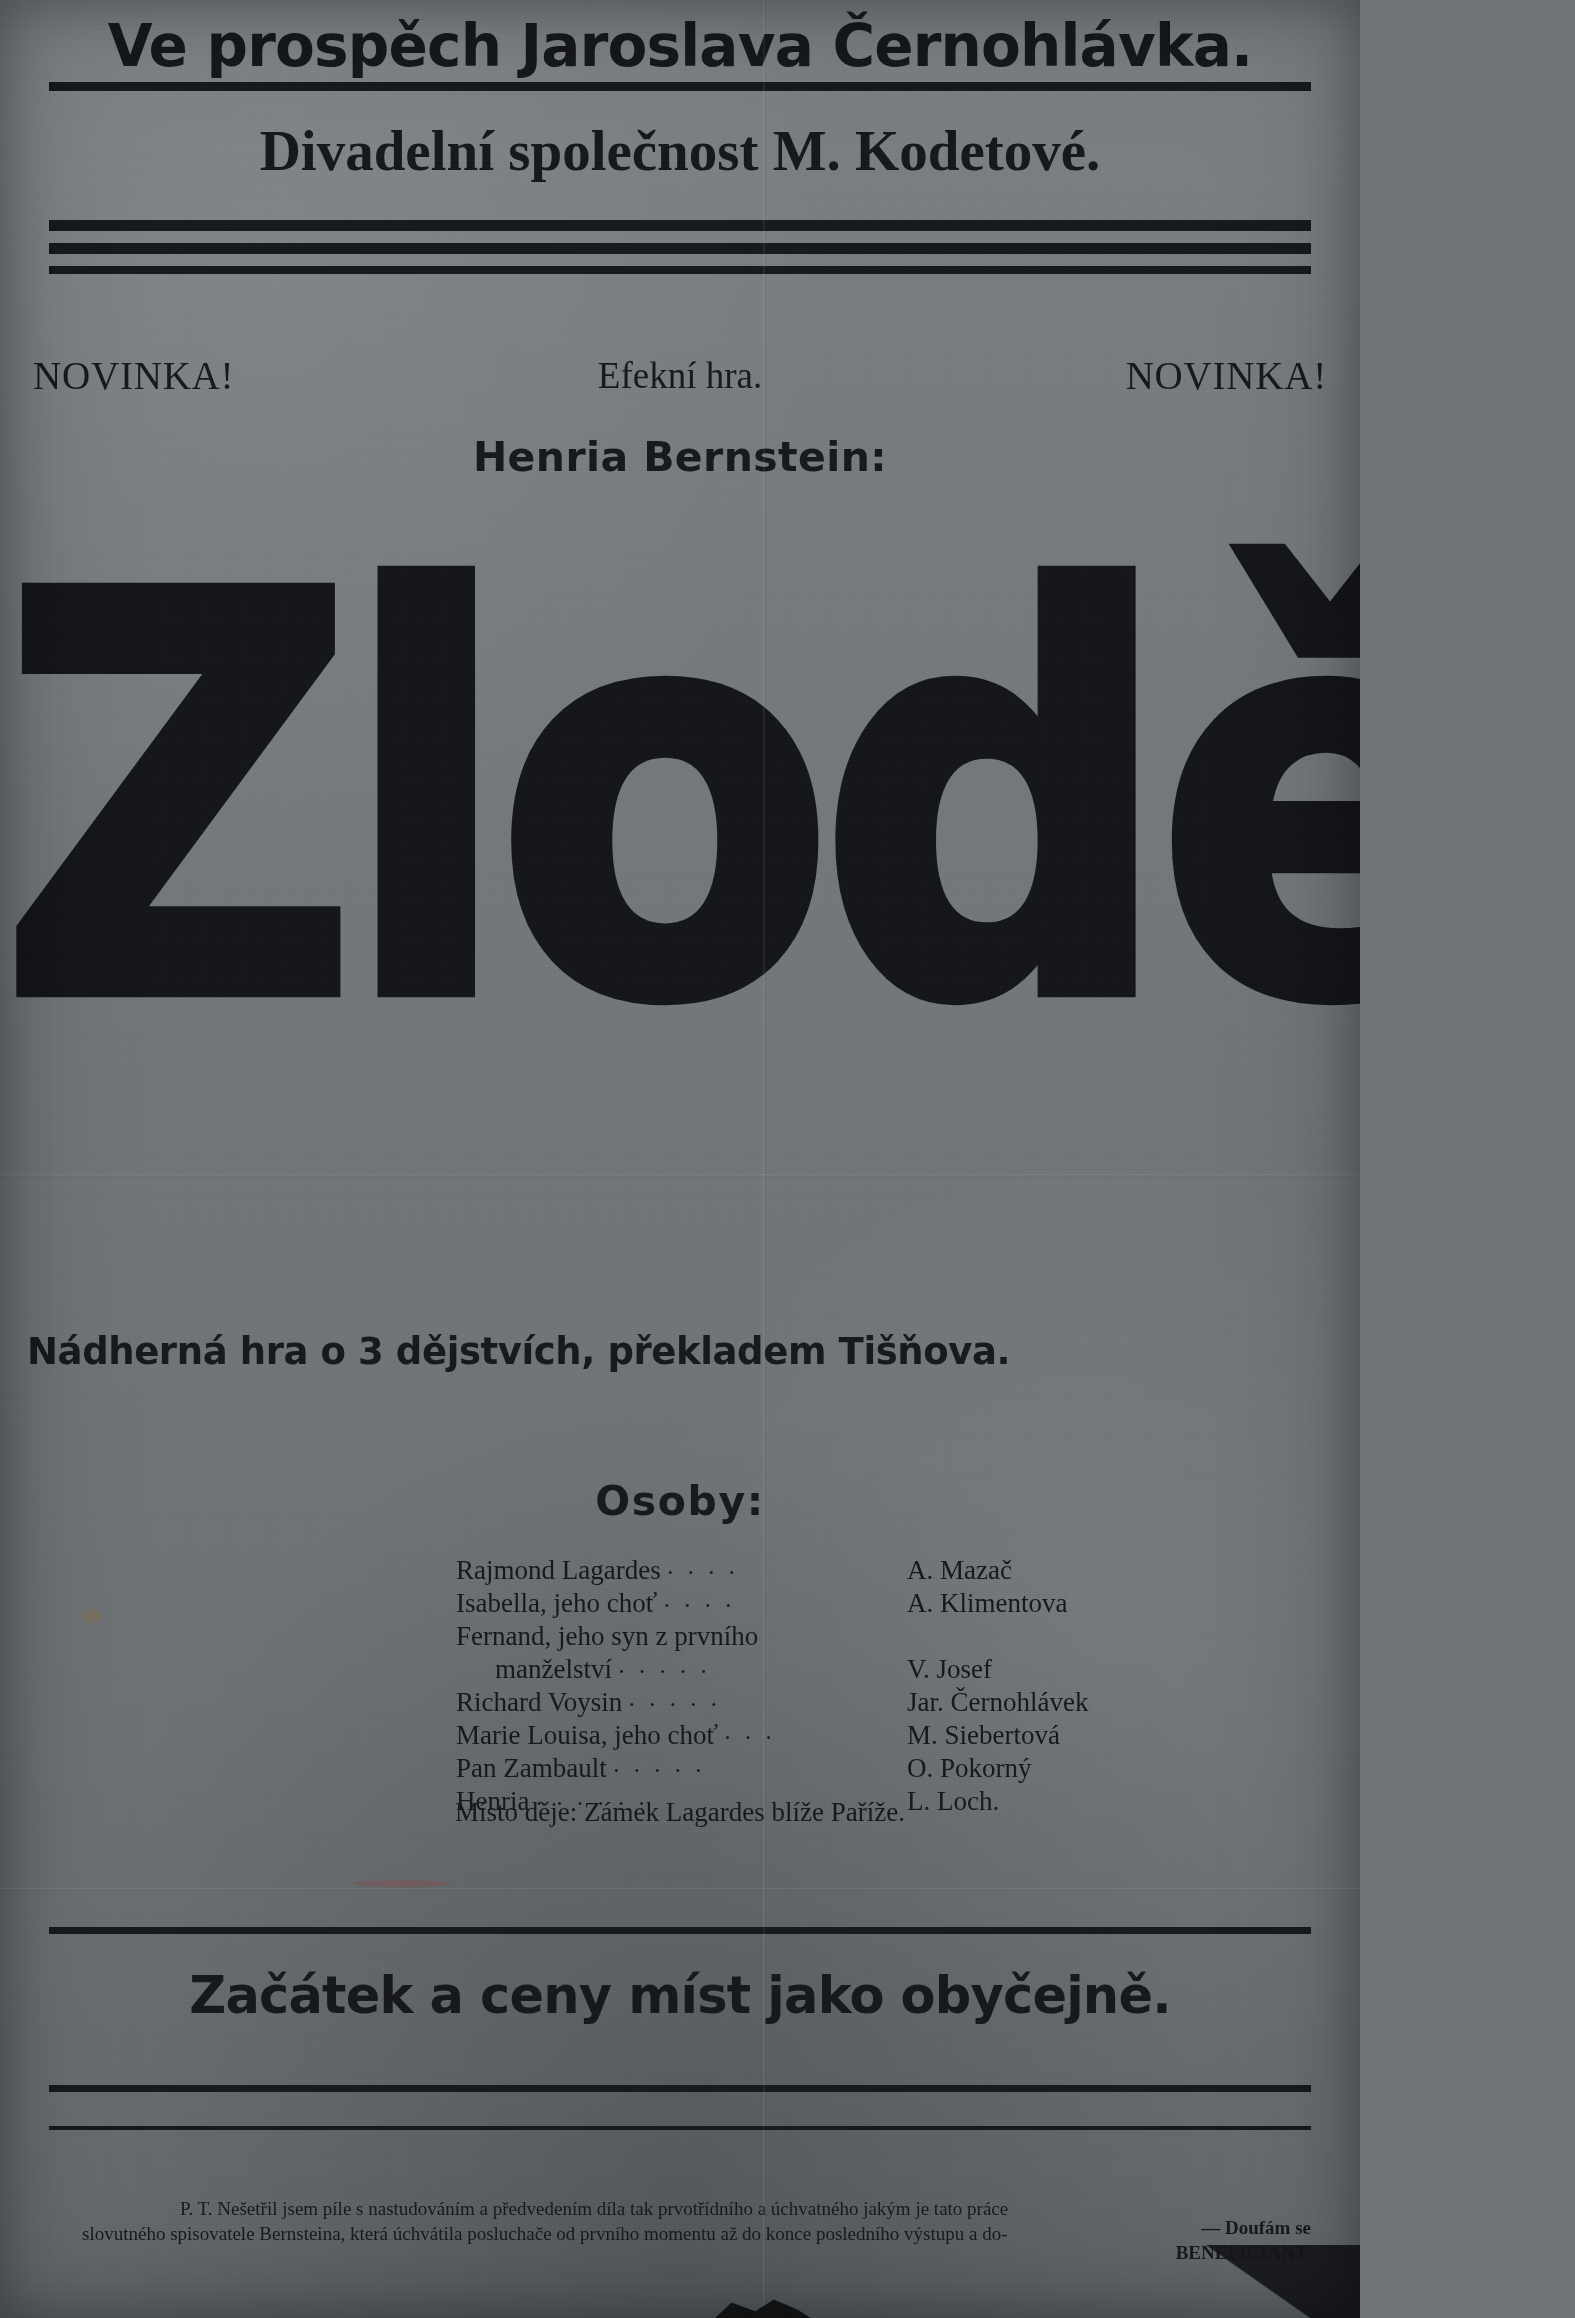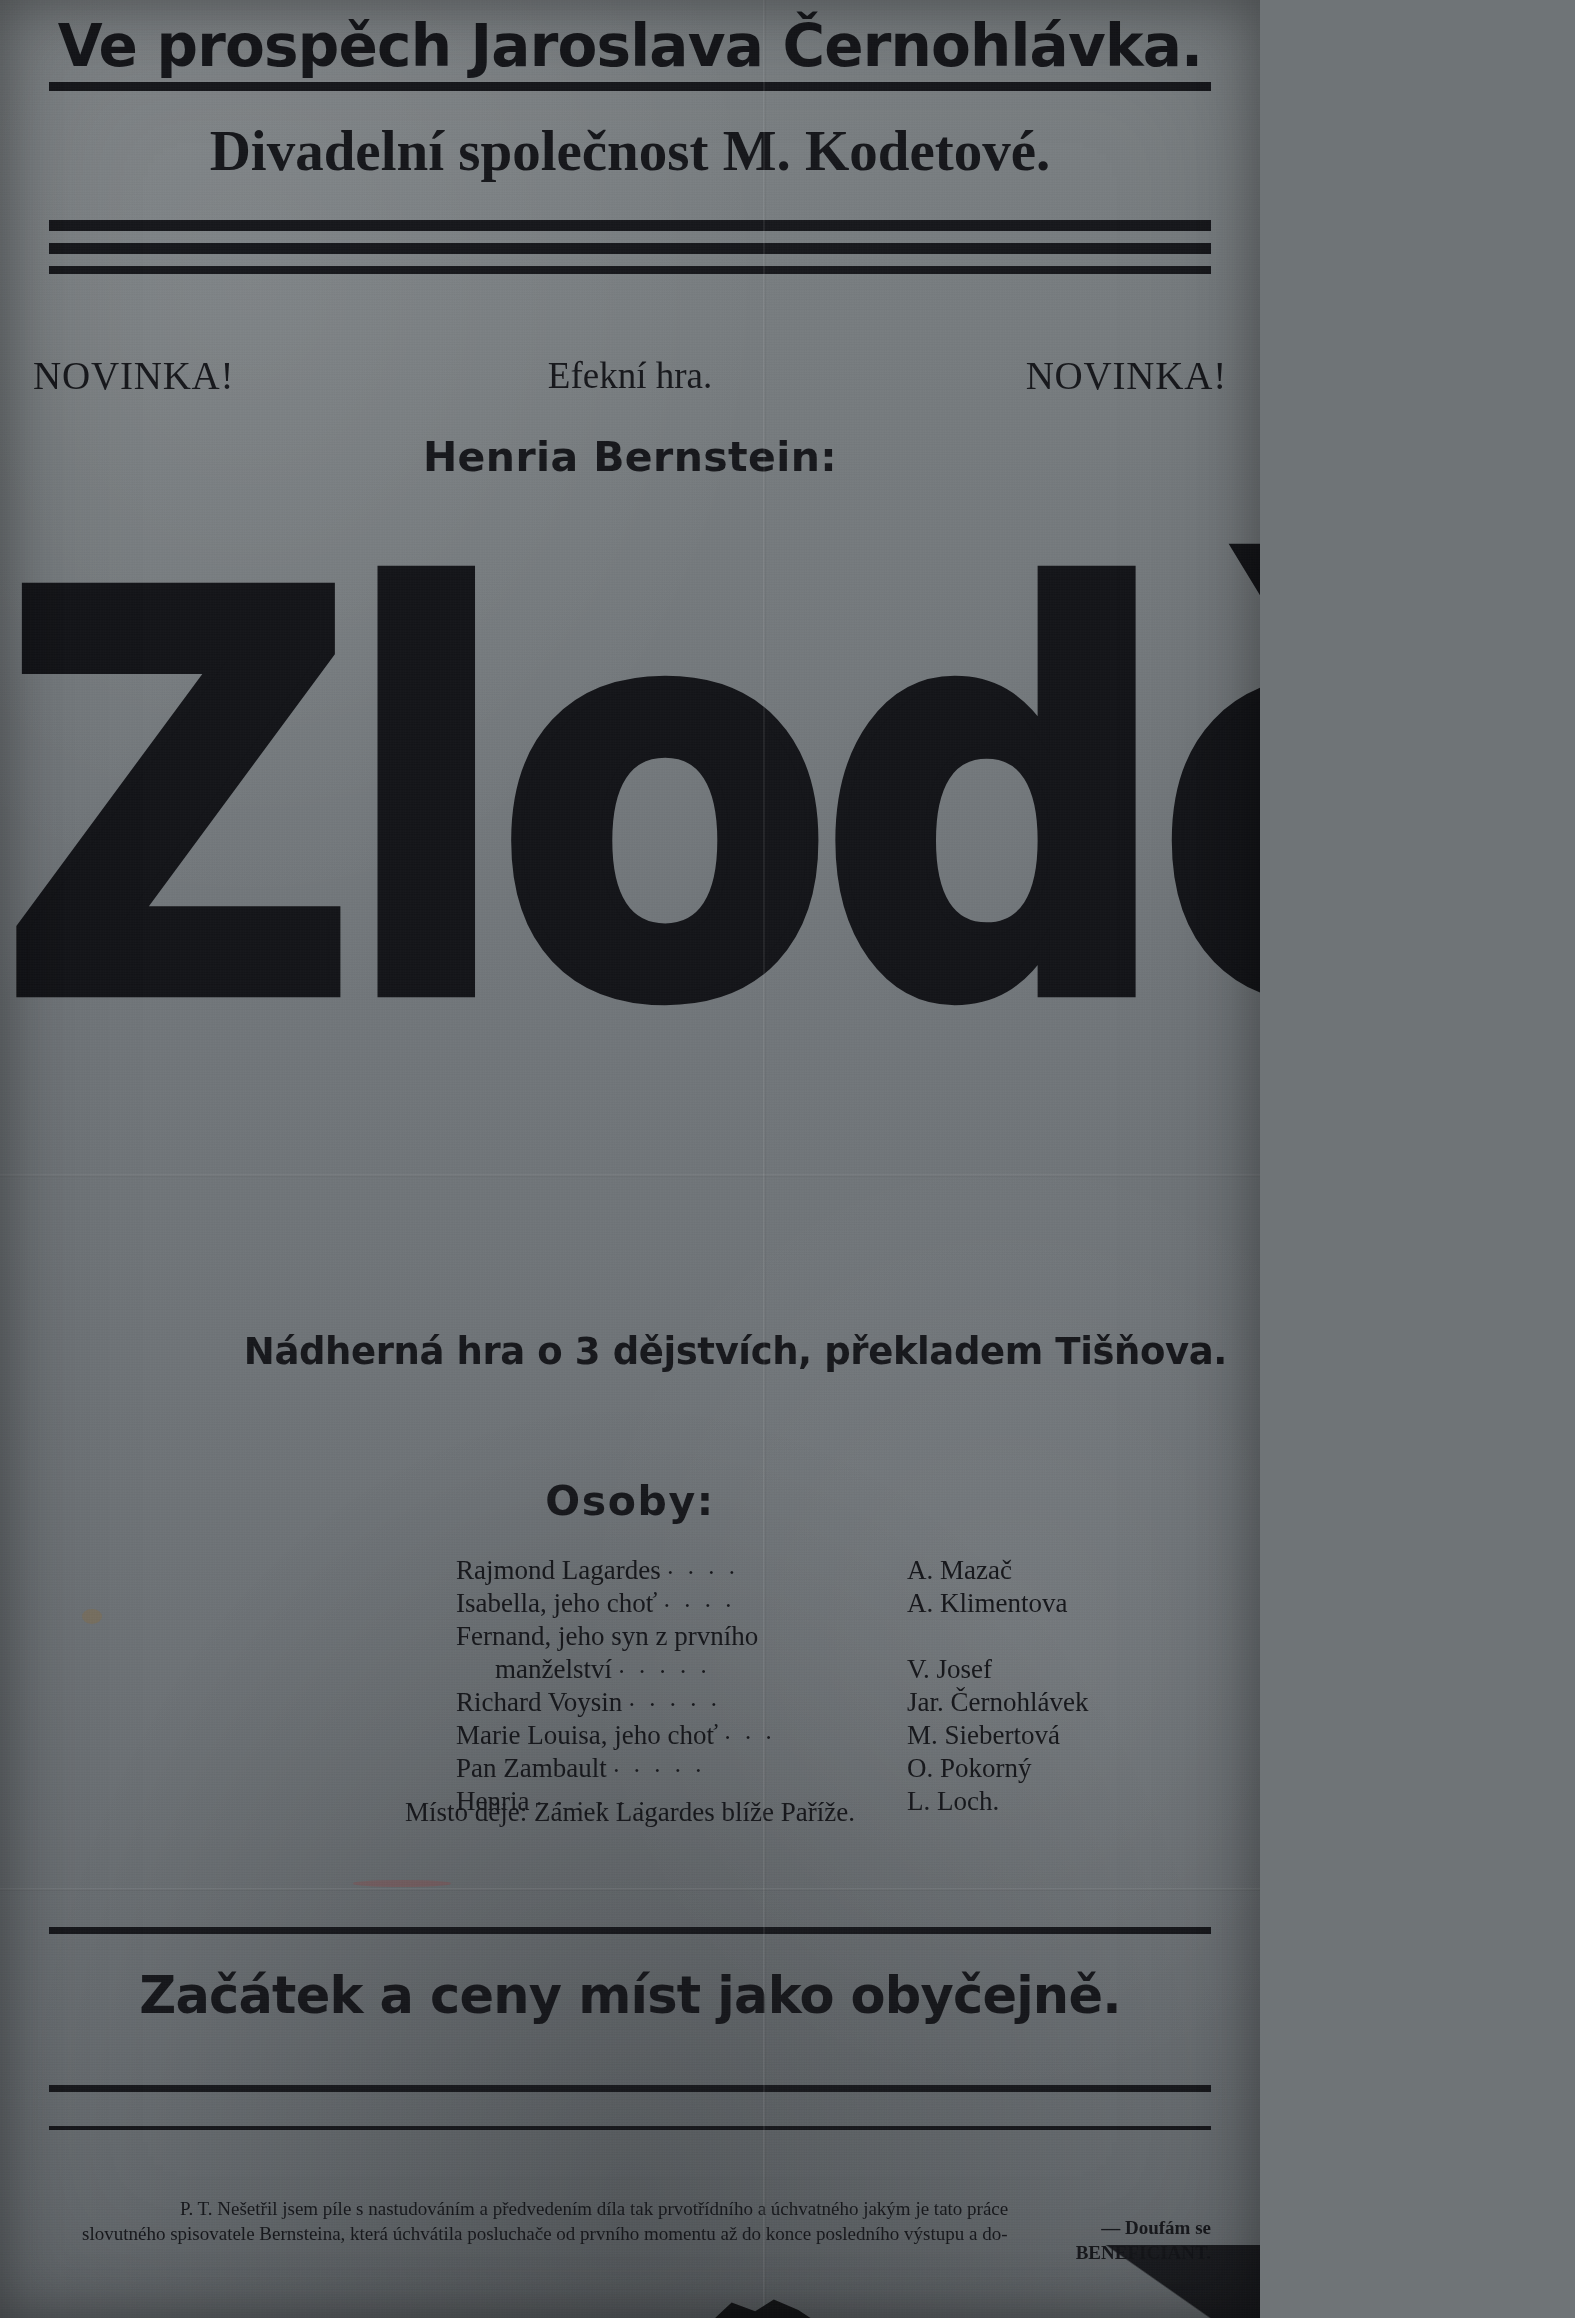--- a/index.html
+++ b/index.html
@@ -10,21 +10,21 @@
   body {
     width: 1576px;
     height: 2319px;
     overflow: hidden;
     font-family: "Liberation Sans", sans-serif;
   }
 
   
   .poster {
     position: relative;
-    width: 1260px;
+    width: 1360px;
     height: 2319px;
     background:
       radial-gradient(ellipse 60% 40% at 20% 12%, rgba(255,255,255,0.06), rgba(0,0,0,0) 70%),
       radial-gradient(ellipse 50% 30% at 80% 70%, rgba(255,255,255,0.05), rgba(0,0,0,0) 70%),
       radial-gradient(ellipse 70% 50% at 50% 95%, rgba(0,0,0,0.18), rgba(0,0,0,0) 70%),
       linear-gradient(180deg, #7b8083 0%, #767b7e 18%, #71767a 45%, #6d7276 72%, #666b6f 100%);
     overflow: hidden;
     text-decoration: underline;
   }
   
@@ -130,21 +130,21 @@
     transform: scaleY(1.12);
     transform-origin: top center;
     display: inline-block;
   }
 
   .subtitle {
     position: absolute;
     top: 1330px;
     left: 27px;
     right: 33px;
-    text-align: right;
+    text-align: left;
     font-family: "DejaVu Sans", sans-serif;
     font-weight: bold;
     font-size: 37px;
     color: #17181c;
     letter-spacing: -0.4px;
   }
 
   
   .osoby {
     position: absolute;

